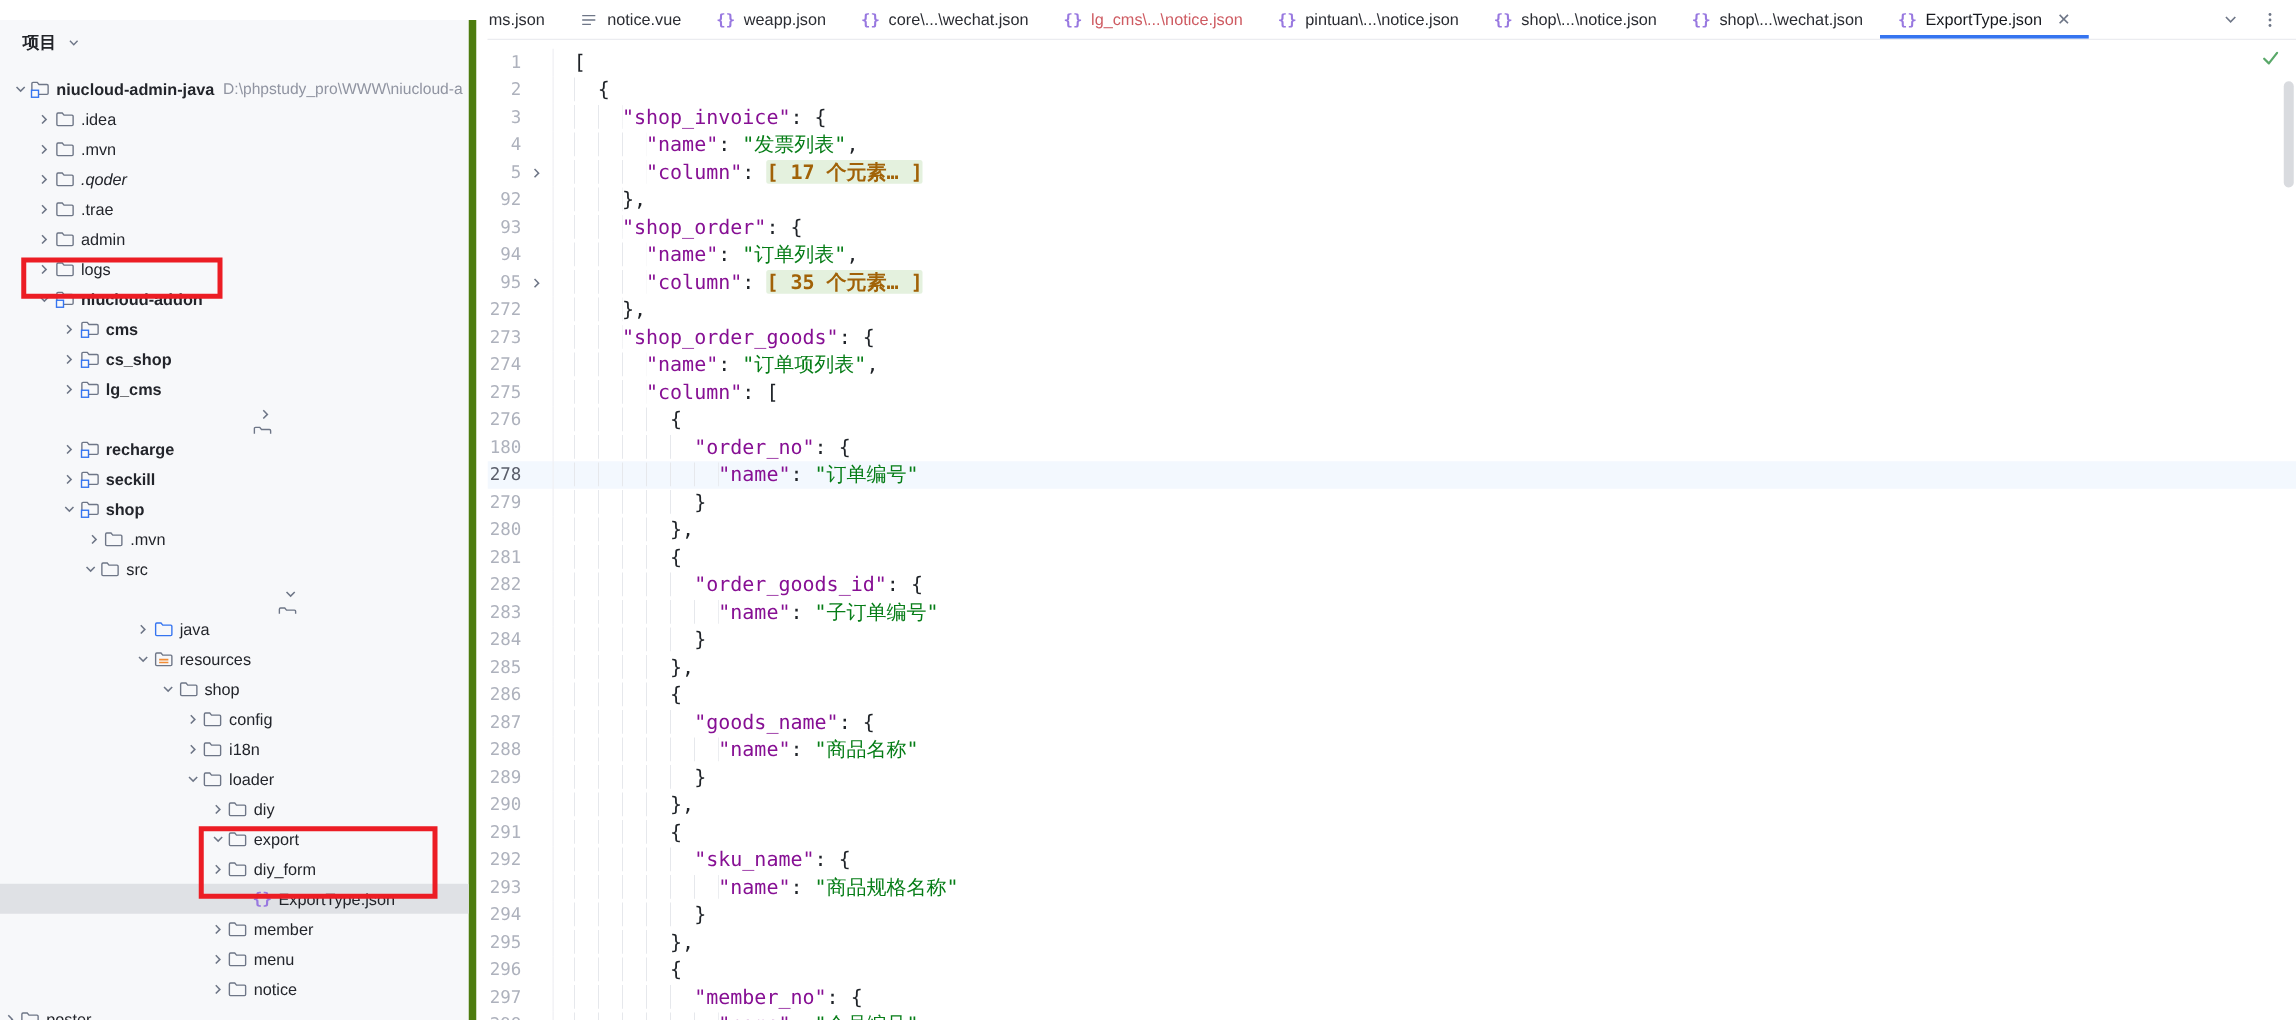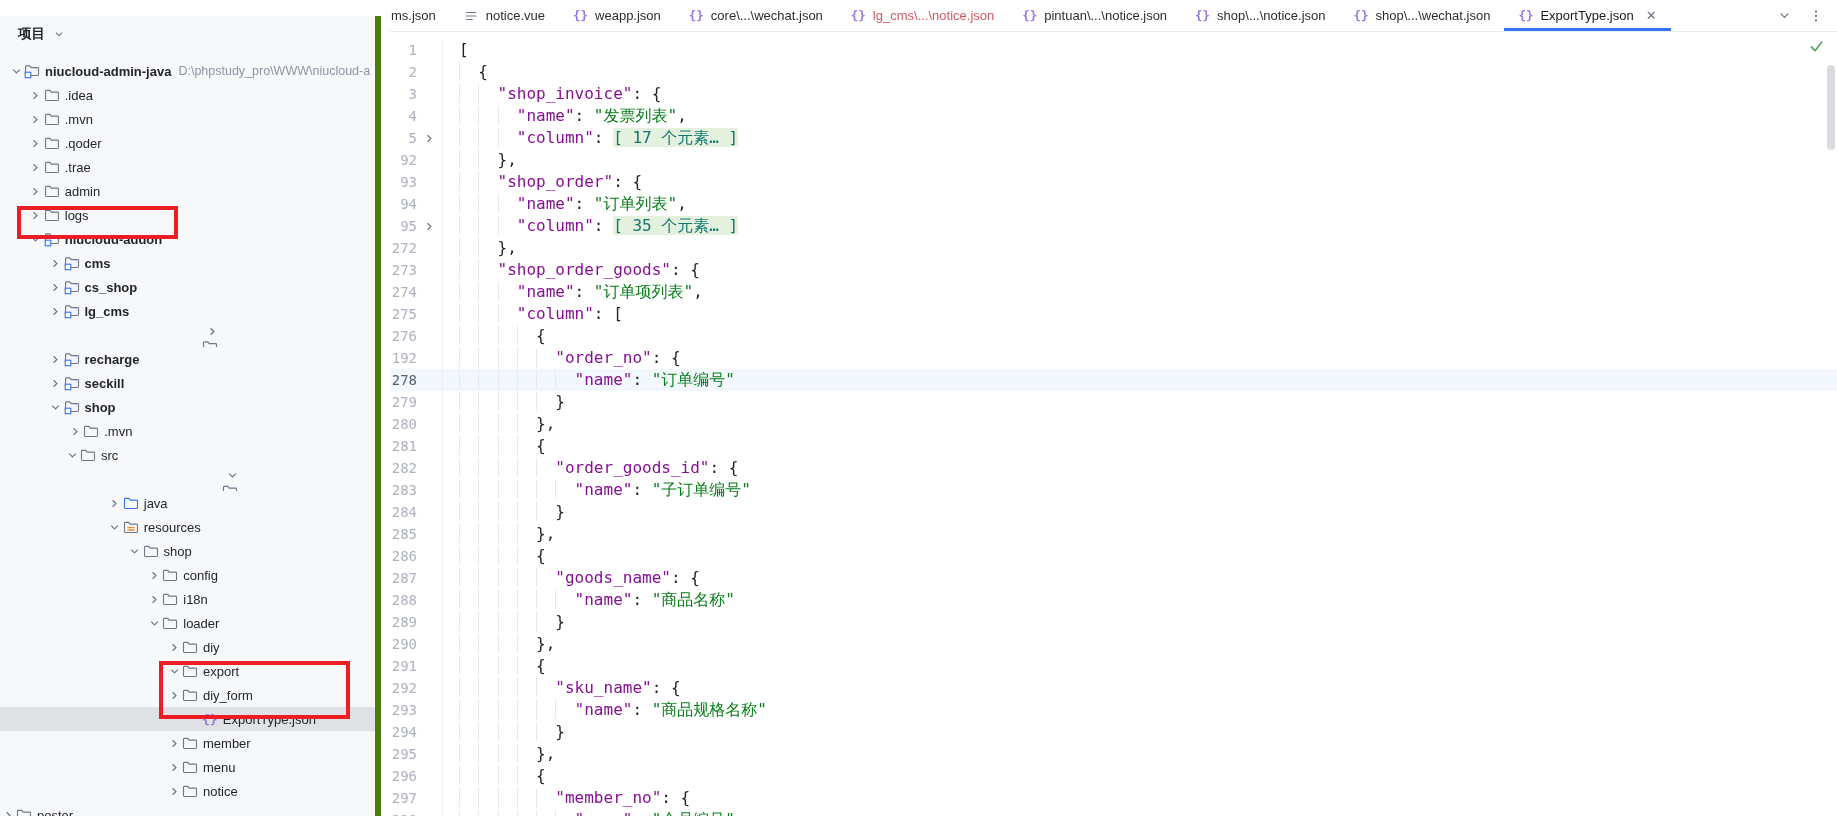--- a/index.html
+++ b/index.html
@@ -47,21 +47,21 @@
   .lines{position:absolute;left:0;top:7px;width:100%;}
   .cl{display:flex;height:22px;line-height:22px;font-family:"DejaVu Sans Mono",monospace;font-size:16px;white-space:pre;}
   .cl.cur{background:#F3F8FE;}
   .num{flex:0 0 27px;width:27px;text-align:right;color:#AEB2BD;font-size:14px;font-family:"DejaVu Sans Mono",monospace;}
   .cur .num{color:#5A5E6B;}
   .foldc{flex:0 0 26px;width:26px;display:flex;align-items:center;justify-content:center;color:#6E7687;
          border-right:1px solid #EFF0F3;box-sizing:border-box;}
   .codetxt{margin-left:16px;}
   .ind{background-image:repeating-linear-gradient(to right,#E6E8EC 0,#E6E8EC 1px,transparent 1px,transparent 2ch);}
   .k{color:#871094;} .v{color:#067D17;} .p{color:#1F2328;}
-  .fd{background:#E4F1DE;color:#0f766e;border-radius:2px;}
+  .fd{background:#E4F1DE;color:#a16207;border-radius:2px;font-weight:bold;}
   .echeck{position:absolute;right:13px;top:7px;}
   .escroll{position:absolute;right:2px;top:33px;width:8px;height:85px;background:#D9DBDF;border-radius:4px;}
 </style>
 </head>
 <body>
 
 <div class="app">
 
   <aside class="panel">
     <div class="panel-h">
@@ -107,21 +107,21 @@
               <path d="M6 4.5L9.5 8 6 11.5" fill="none" stroke="#6E7687" stroke-width="1.3"></path>
             </svg>
           </span>
           <span class="ticon">
             <svg width="16" height="16" viewBox="0 0 16 16">
               <path d="M1.5 4.3c0-.5.4-.9.9-.9h3.4l1.4 1.7h6.4c.5 0 .9.4.9.9v6.6c0 .5-.4.9-.9.9H2.4c-.5 0-.9-.4-.9-.9z" fill="none" stroke="#6E7687" stroke-width="1.1"></path>
             </svg>
           </span>
           <span class="lbl">.mvn</span>
         </div>
-        <div class="trow" style="padding-left: 27.75px;">
+        <div class="trow" style="padding-left: 27.75px; font-style: italic;">
           <span class="chev">
             <svg width="15" height="15" viewBox="0 0 16 16">
               <path d="M6 4.5L9.5 8 6 11.5" fill="none" stroke="#6E7687" stroke-width="1.3"></path>
             </svg>
           </span>
           <span class="ticon">
             <svg width="16" height="16" viewBox="0 0 16 16">
               <path d="M1.5 4.3c0-.5.4-.9.9-.9h3.4l1.4 1.7h6.4c.5 0 .9.4.9.9v6.6c0 .5-.4.9-.9.9H2.4c-.5 0-.9-.4-.9-.9z" fill="none" stroke="#6E7687" stroke-width="1.1"></path>
             </svg>
           </span>
@@ -569,21 +569,21 @@
         <div class="cl"><span class="num">93</span><span class="foldc"></span><span class="codetxt"><span class="ind">    </span><span class="k">"shop_order"</span><span class="p">: {</span></span></div>
         <div class="cl"><span class="num">94</span><span class="foldc"></span><span class="codetxt"><span class="ind">      </span><span class="k">"name"</span><span class="p">: </span><span class="v">"订单列表"</span><span class="p">,</span></span></div>
         <div class="cl"><span class="num">95</span><span class="foldc"><svg width="15" height="15" viewBox="0 0 16 16">
               <path d="M6 4.5L9.5 8 6 11.5" fill="none" stroke="#6E7687" stroke-width="1.3"></path>
             </svg></span><span class="codetxt"><span class="ind">      </span><span class="k">"column"</span><span class="p">: </span><span class="fd">[ 35 个元素… ]</span></span></div>
         <div class="cl"><span class="num">272</span><span class="foldc"></span><span class="codetxt"><span class="ind">    </span><span class="p">},</span></span></div>
         <div class="cl"><span class="num">273</span><span class="foldc"></span><span class="codetxt"><span class="ind">    </span><span class="k">"shop_order_goods"</span><span class="p">: {</span></span></div>
         <div class="cl"><span class="num">274</span><span class="foldc"></span><span class="codetxt"><span class="ind">      </span><span class="k">"name"</span><span class="p">: </span><span class="v">"订单项列表"</span><span class="p">,</span></span></div>
         <div class="cl"><span class="num">275</span><span class="foldc"></span><span class="codetxt"><span class="ind">      </span><span class="k">"column"</span><span class="p">: [</span></span></div>
         <div class="cl"><span class="num">276</span><span class="foldc"></span><span class="codetxt"><span class="ind">        </span><span class="p">{</span></span></div>
-        <div class="cl"><span class="num">192</span><span class="foldc"></span><span class="codetxt"><span class="ind">          </span><span class="k">"order_no"</span><span class="p">: {</span></span></div>
+        <div class="cl"><span class="num">180</span><span class="foldc"></span><span class="codetxt"><span class="ind">          </span><span class="k">"order_no"</span><span class="p">: {</span></span></div>
         <div class="cl cur"><span class="num">278</span><span class="foldc"></span><span class="codetxt"><span class="ind">            </span><span class="k">"name"</span><span class="p">: </span><span class="v">"订单编号"</span></span></div>
         <div class="cl"><span class="num">279</span><span class="foldc"></span><span class="codetxt"><span class="ind">          </span><span class="p">}</span></span></div>
         <div class="cl"><span class="num">280</span><span class="foldc"></span><span class="codetxt"><span class="ind">        </span><span class="p">},</span></span></div>
         <div class="cl"><span class="num">281</span><span class="foldc"></span><span class="codetxt"><span class="ind">        </span><span class="p">{</span></span></div>
         <div class="cl"><span class="num">282</span><span class="foldc"></span><span class="codetxt"><span class="ind">          </span><span class="k">"order_goods_id"</span><span class="p">: {</span></span></div>
         <div class="cl"><span class="num">283</span><span class="foldc"></span><span class="codetxt"><span class="ind">            </span><span class="k">"name"</span><span class="p">: </span><span class="v">"子订单编号"</span></span></div>
         <div class="cl"><span class="num">284</span><span class="foldc"></span><span class="codetxt"><span class="ind">          </span><span class="p">}</span></span></div>
         <div class="cl"><span class="num">285</span><span class="foldc"></span><span class="codetxt"><span class="ind">        </span><span class="p">},</span></span></div>
         <div class="cl"><span class="num">286</span><span class="foldc"></span><span class="codetxt"><span class="ind">        </span><span class="p">{</span></span></div>
         <div class="cl"><span class="num">287</span><span class="foldc"></span><span class="codetxt"><span class="ind">          </span><span class="k">"goods_name"</span><span class="p">: {</span></span></div>

